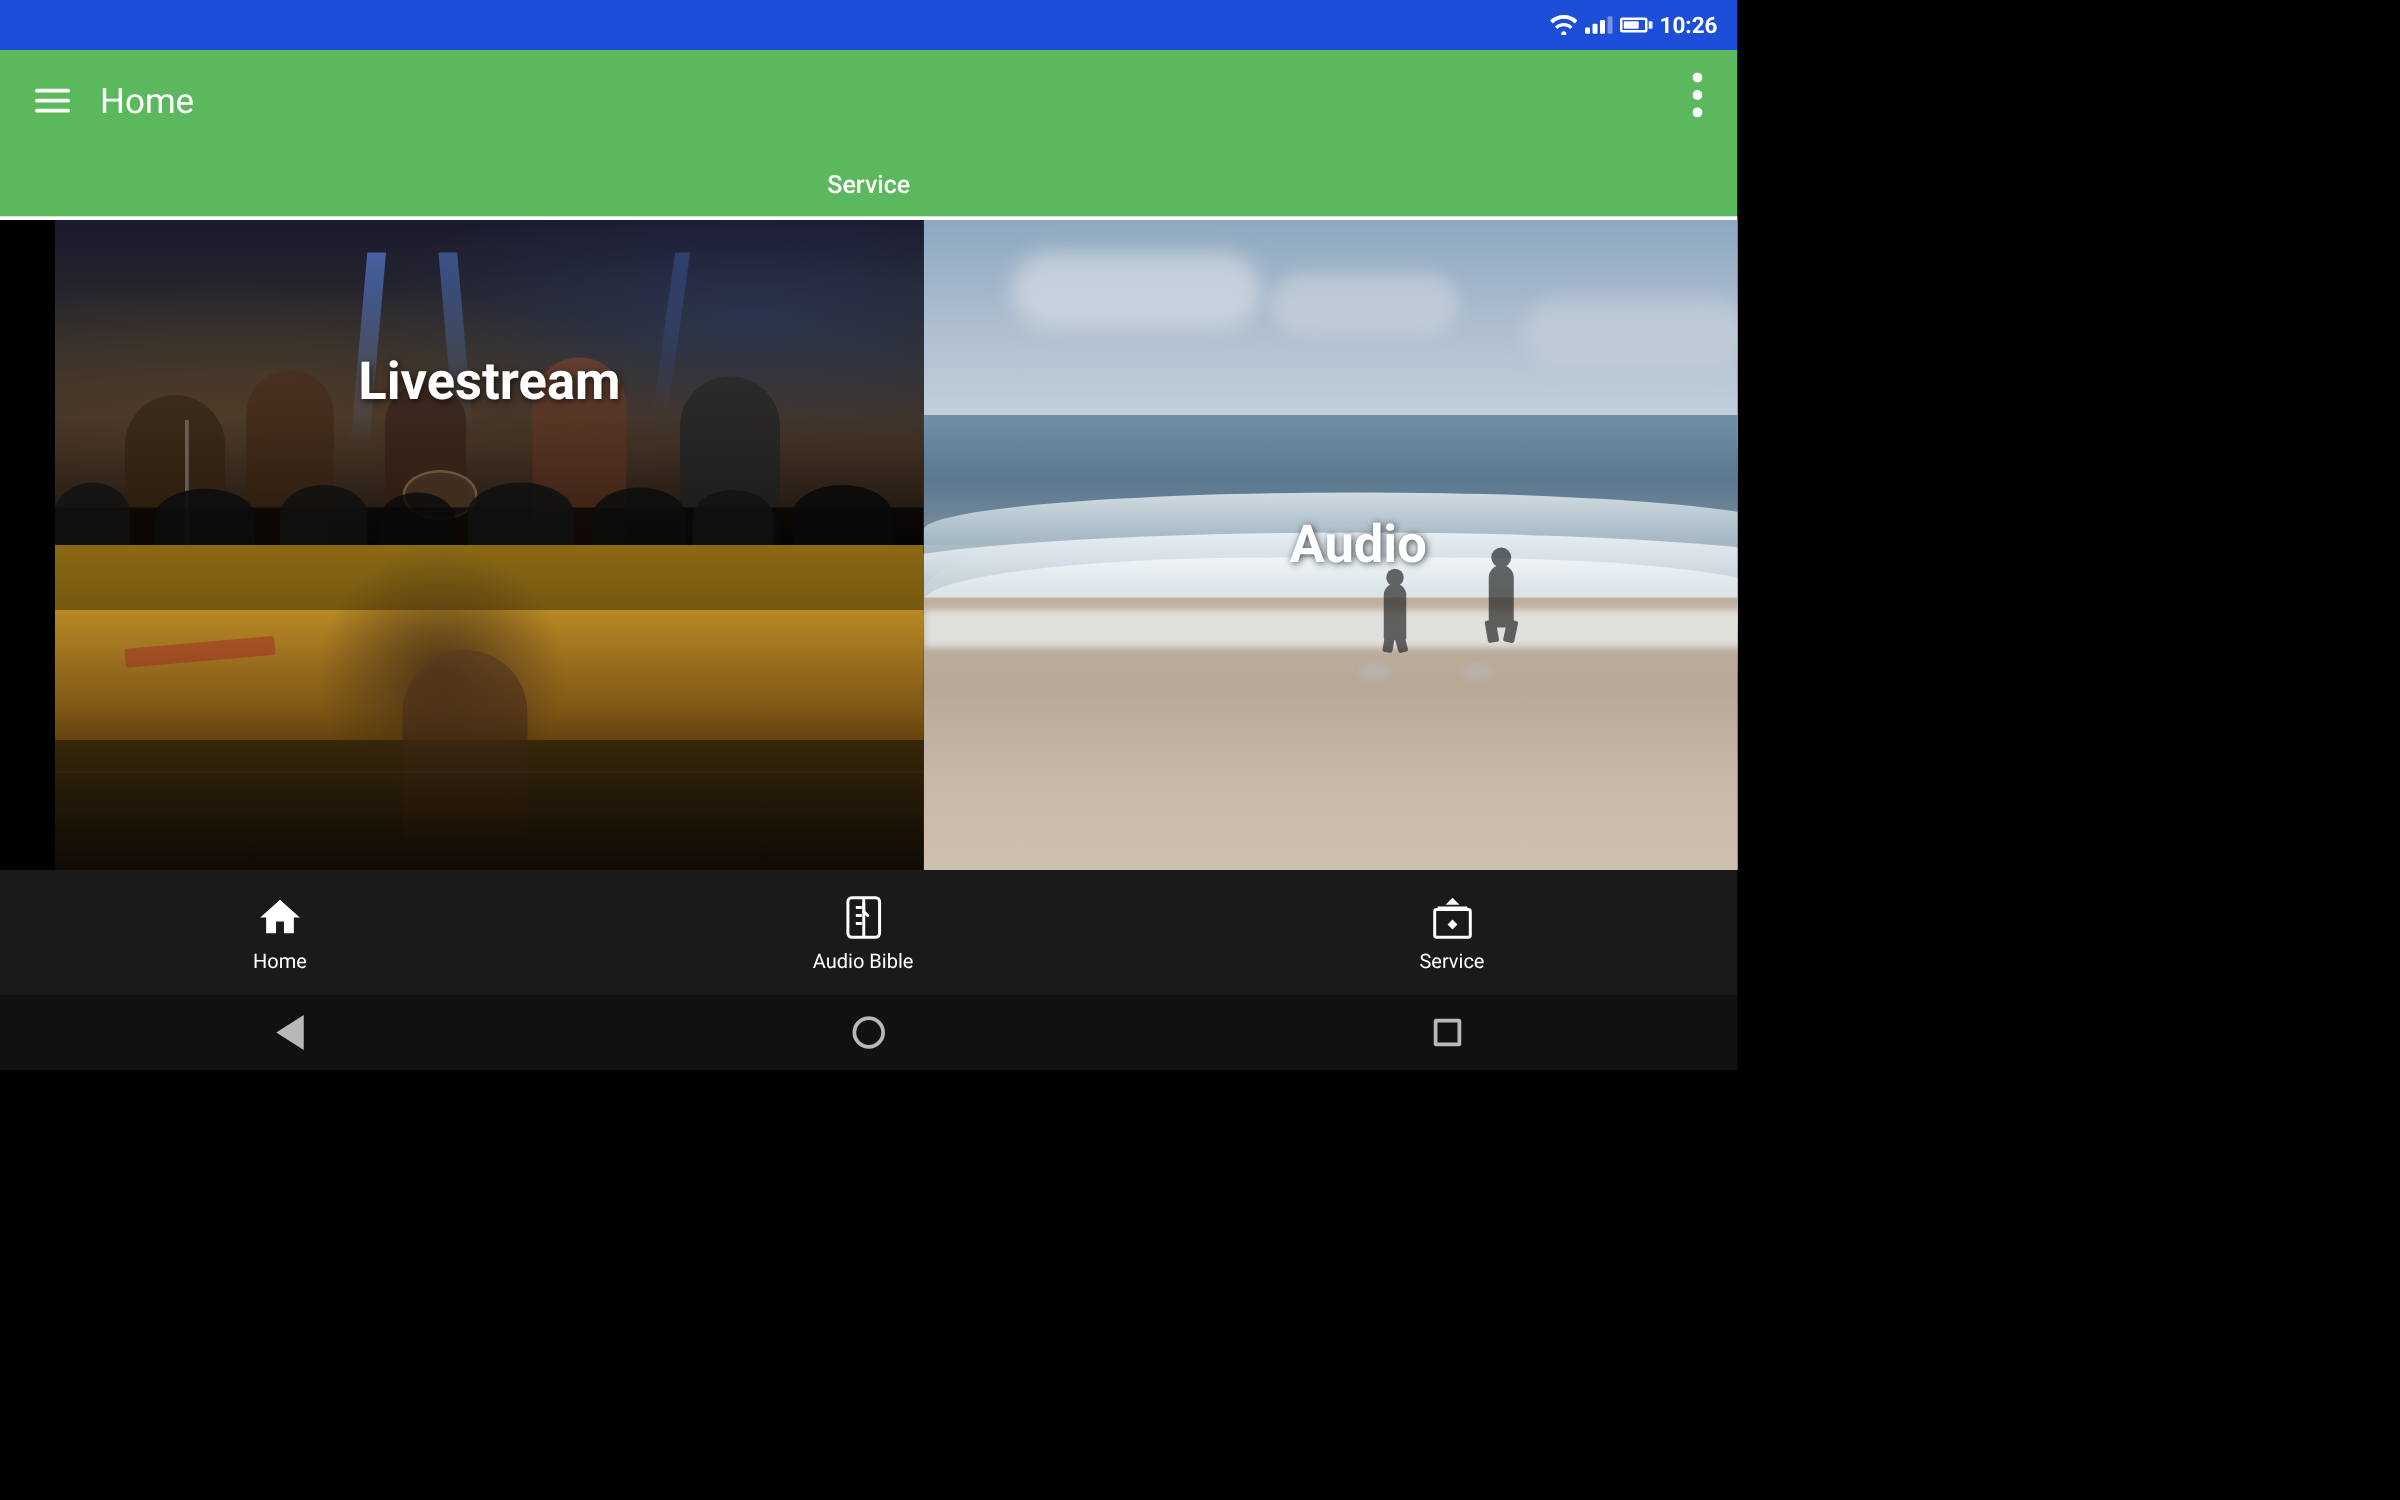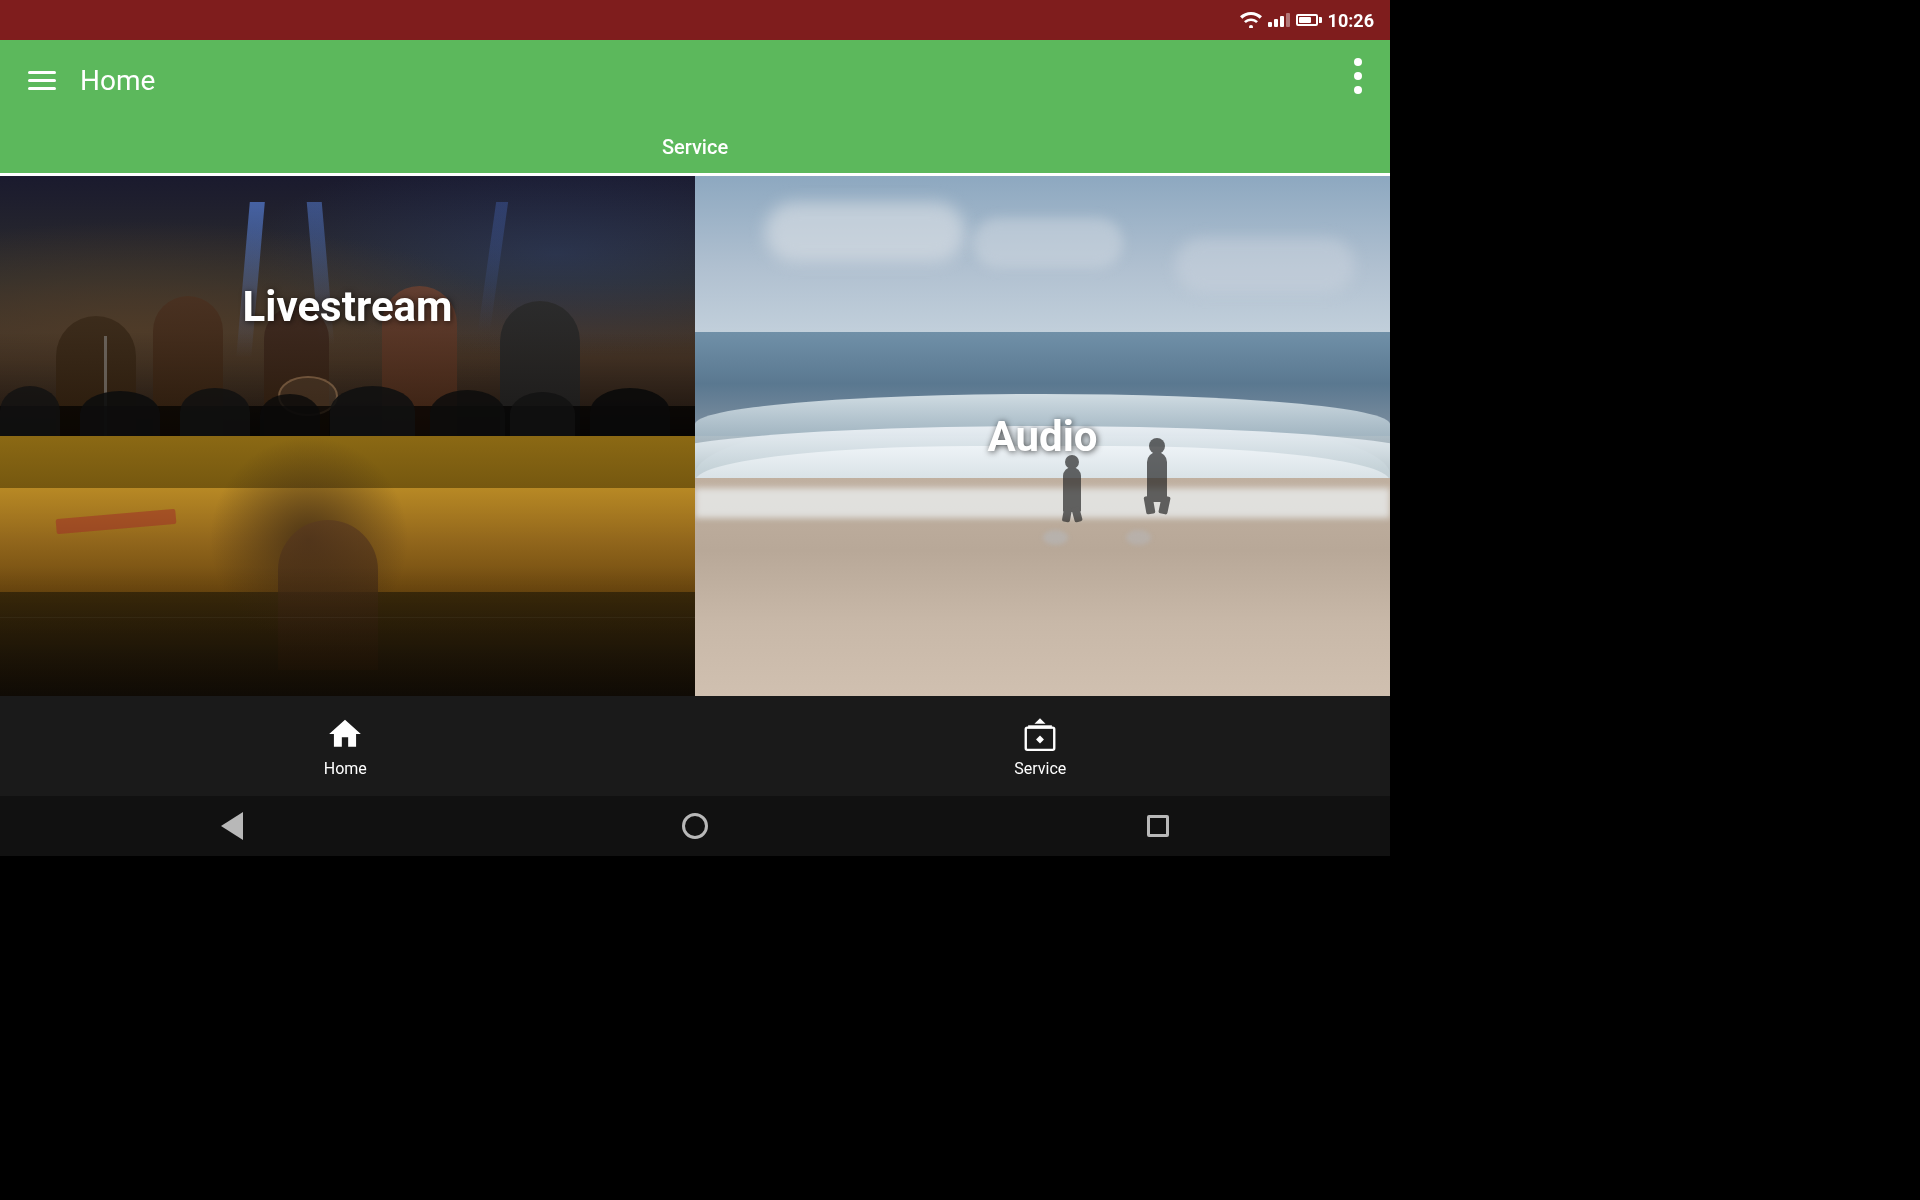--- a/index.html
+++ b/index.html
@@ -10,21 +10,21 @@
       font-family: 'Roboto', Arial, sans-serif;
       background: #000;
       overflow: hidden;
       position: relative;
     }
 
     
     #status-bar {
       width: 100%;
       height: 40px;
-      background: #7f1d1d;
+      background: #1d4ed8;
       display: flex;
       justify-content: flex-end;
       padding: 0 16px;
       gap: 8px;
     }
 
     .status-icons {
       display: flex;
       align-items: center;
       gap: 6px;
@@ -234,20 +234,21 @@
     }
 
     
     #content-area {
       width: 100%;
       position: absolute;
       top: 176px;
       bottom: 160px;
       display: flex;
       flex-wrap: wrap;
+      margin-left: 44px;
     }
 
     .left-column {
       width: 50%;
       height: 100%;
       display: flex;
       flex-direction: column;
     }
 
     .right-column {
@@ -478,20 +479,34 @@
 
 <div id="bottom-nav" style="position:absolute; bottom:60px; width:100%; height:100px; background:#1a1a1a; display:flex; align-items:center; justify-content:space-around;">
 
   <div class="nav-item">
     <svg width="38" height="38" viewBox="0 0 24 24" fill="white">
       <path d="M10 20v-6h4v6h5v-8h3L12 3 2 12h3v8z"></path>
     </svg>
     <span class="nav-label">Home</span>
   </div>
 
+  <div class="nav-item">
+
+<svg width="38" height="38" viewBox="0 0 24 24" fill="none" stroke="white" stroke-width="1.5">
+  <rect x="4" y="2" width="16" height="20" rx="2"></rect>
+  <line x1="12" y1="2" x2="12" y2="22"></line>
+  <line x1="8" y1="7" x2="11" y2="7"></line>
+  <line x1="8" y1="11" x2="11" y2="11"></line>
+  <line x1="8" y1="15" x2="11" y2="15"></line>
+  <line x1="4" y1="7" x2="4" y2="7"></line>
+  <circle cx="12" cy="12" r="0" fill="white"></circle>
+  <path d="M12 5v4l2 2" stroke="white" stroke-width="1.5" stroke-linecap="round"></path>
+</svg>
+    <span class="nav-label">Audio Bible</span>
+  </div>
 
   <div class="nav-item">
 
 <svg width="38" height="38" viewBox="0 0 24 24" fill="none" stroke="white" stroke-width="1.5">
   <path d="M12 2l3.5 3.5h-7z" fill="white" stroke="none"></path>
   <path d="M4.5 6.5h15v2H4.5z" fill="white" stroke="none"></path>
   <rect x="3" y="8" width="18" height="14" rx="1" stroke="white" fill="none"></rect>
   <path d="M12 13l-2.5 2.5 2.5 2.5 2.5-2.5z" fill="white" stroke="none"></path>
 </svg>
     <span class="nav-label">Service</span>

